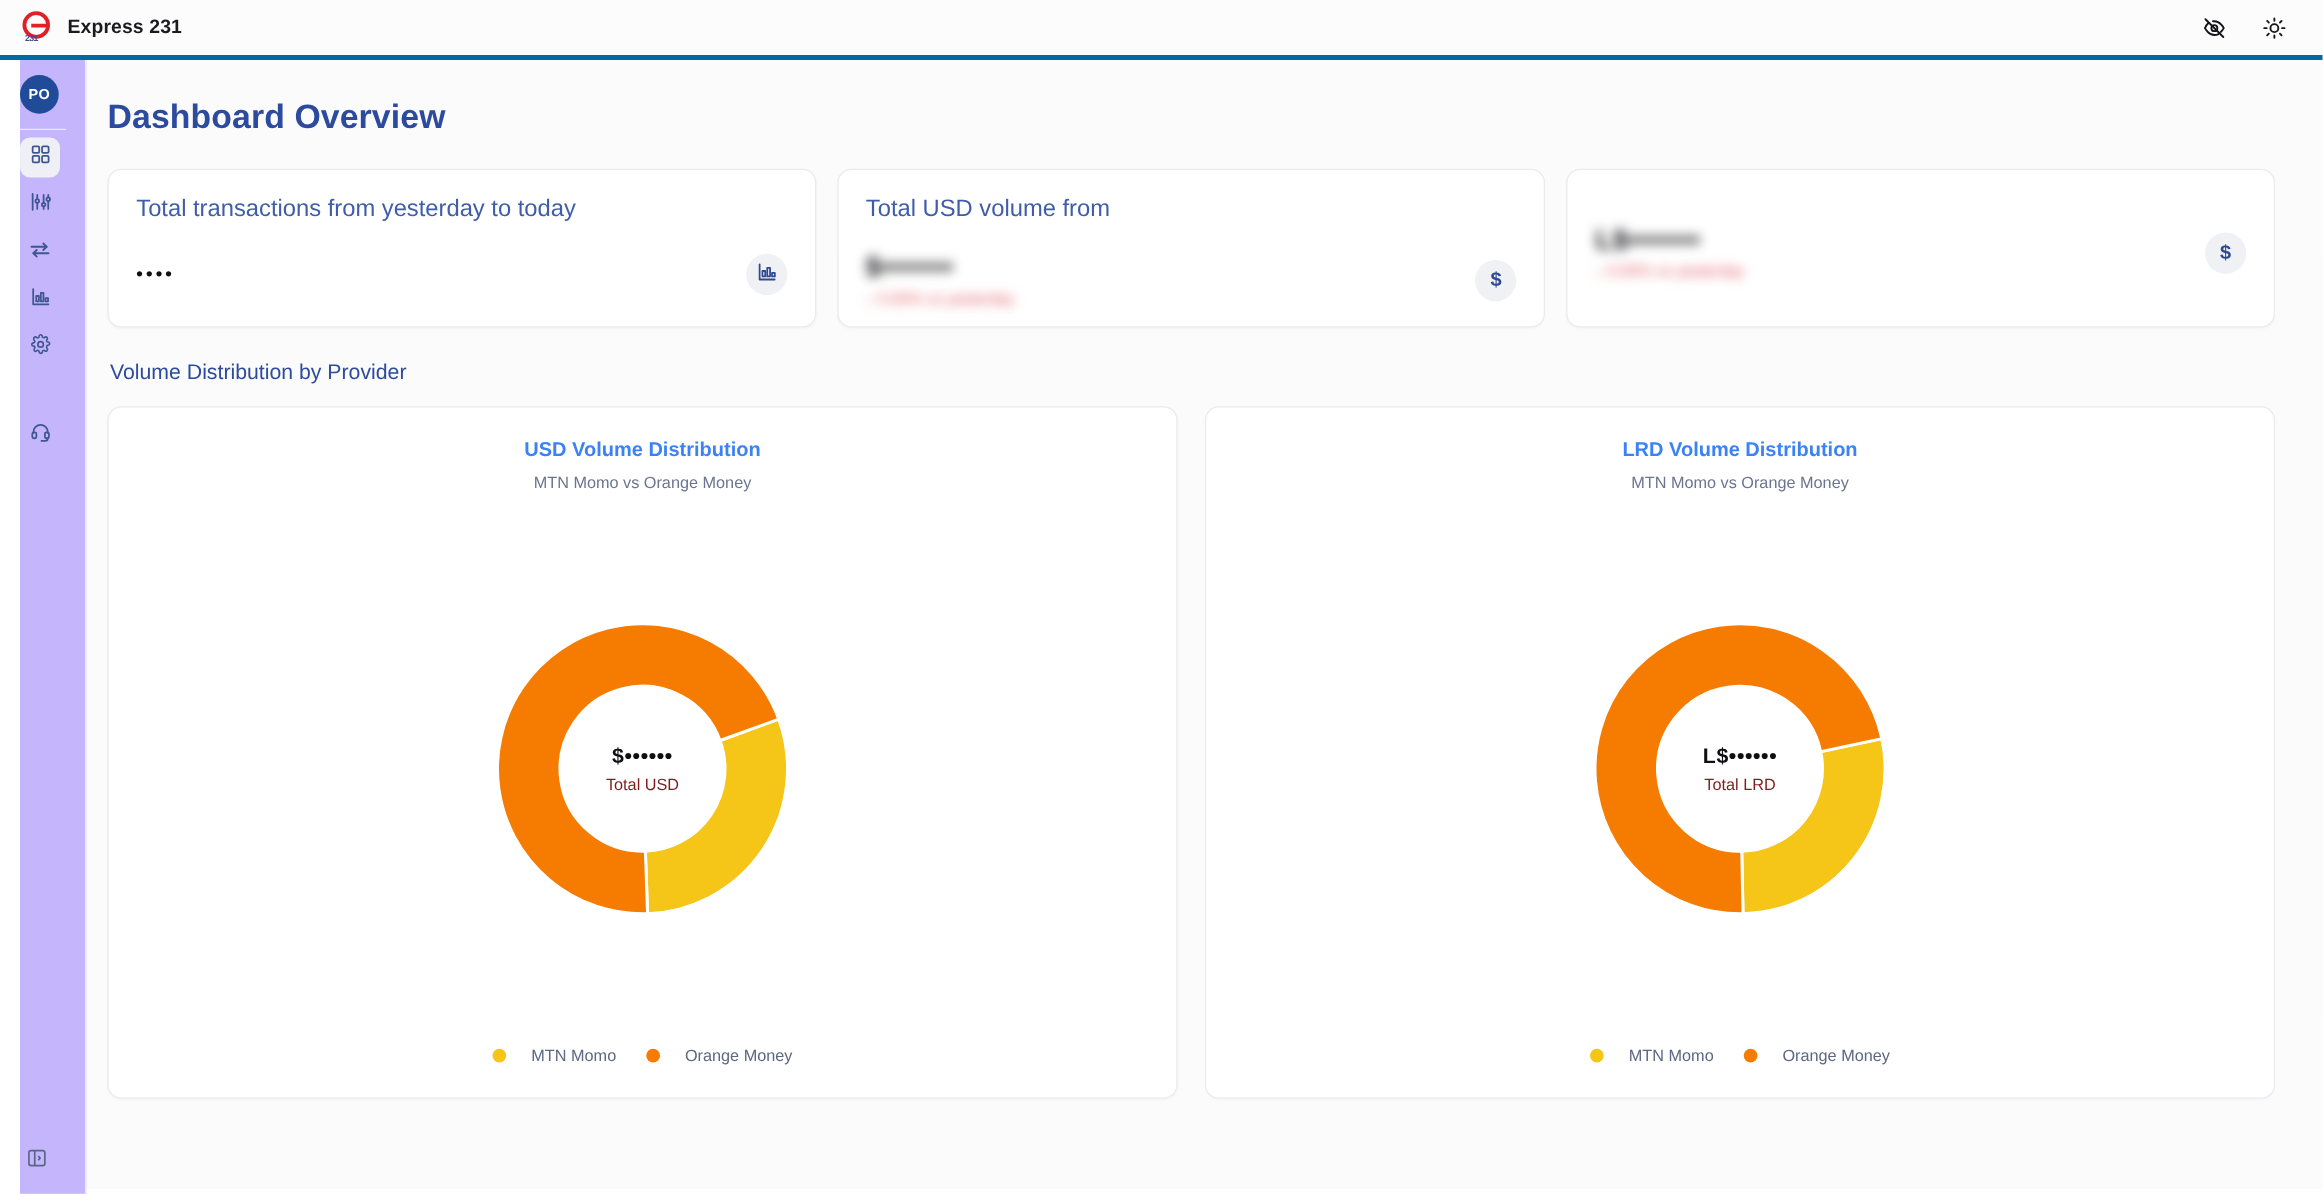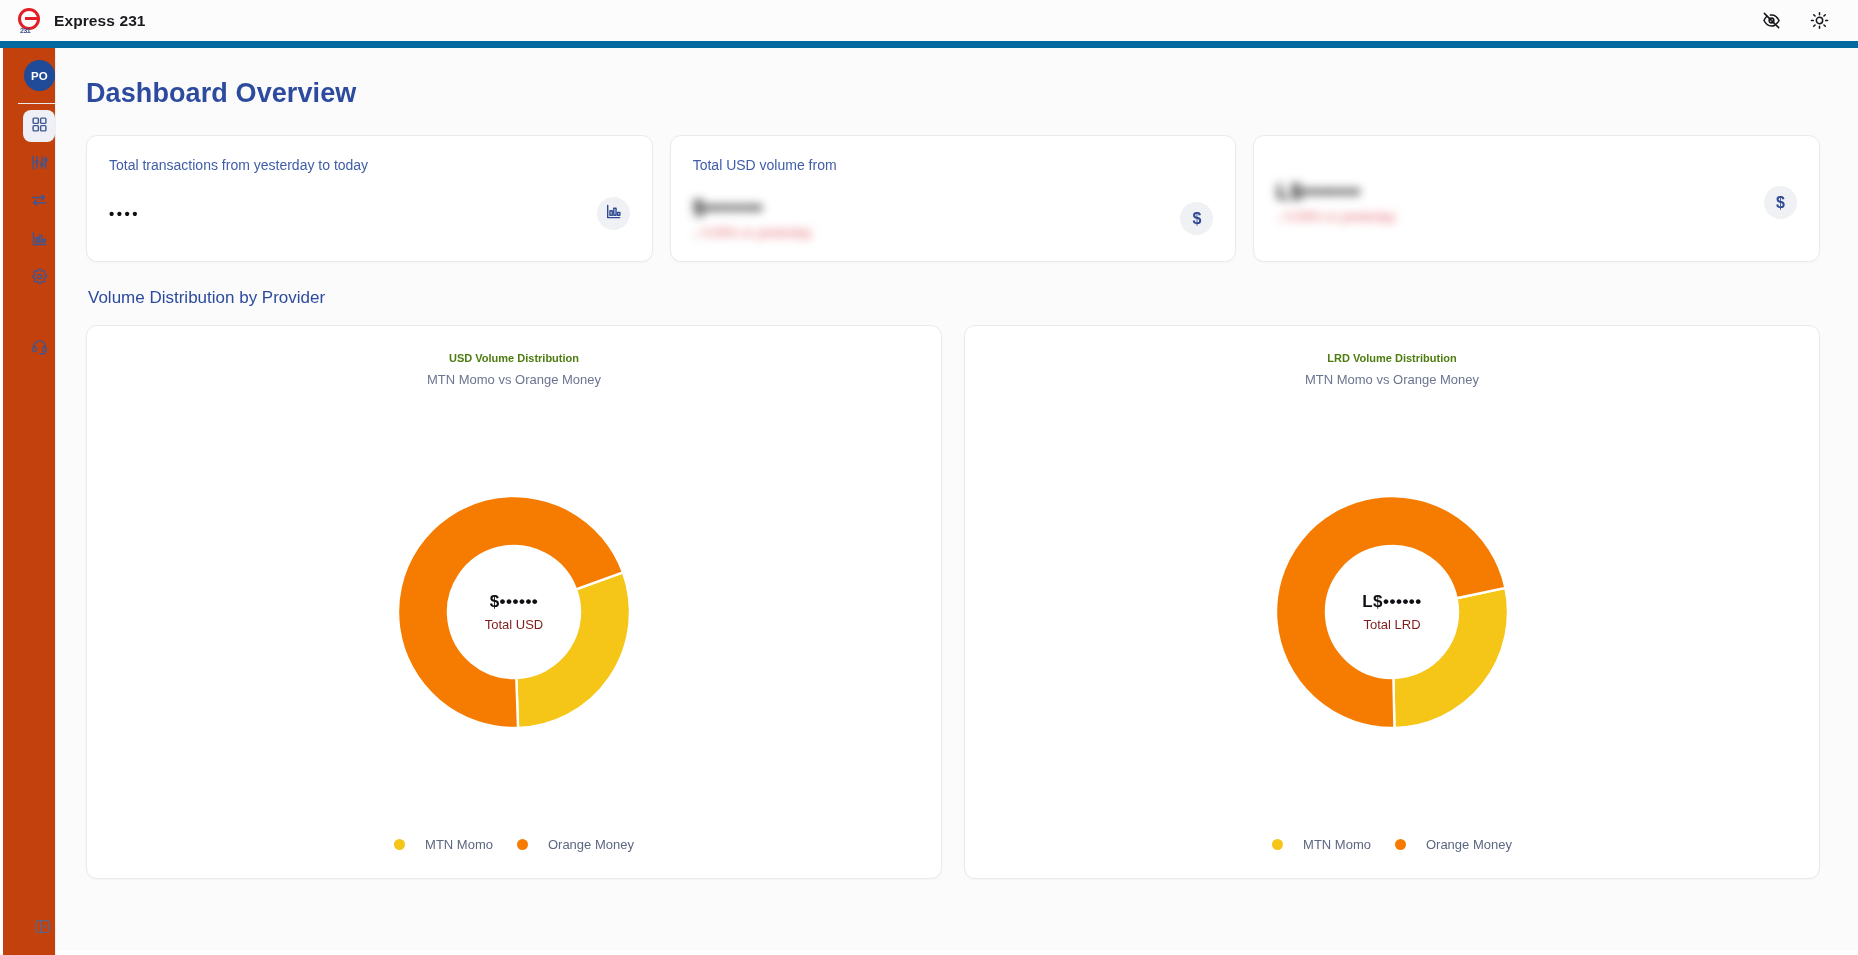--- a/index.html
+++ b/index.html
@@ -9,21 +9,21 @@
     font-family: "Liberation Sans", "DejaVu Sans", sans-serif;
     background: #ffffff;
     color: #2f4a8b;
     overflow: hidden;
   }
 
   
   .topbar {
     position: absolute; left: 0; top: 0; width: 1858px; height: 48px;
     background: #fcfcfd;
-    border-bottom: 7px solid #0369a1;
+    border-bottom: 4px solid #0369a1;
     display: flex; align-items: center;
     z-index: 20;
   }
   .brand { display: flex; align-items: center; gap: 10px; padding-left: 16px; }
   .logo-mark {
     width: 28px; height: 28px; position: relative; flex: none;
   }
   .logo-mark .ring {
     position: absolute; left: 2px; top: 1px;
     width: 22px; height: 22px; border-radius: 50%;
@@ -42,23 +42,23 @@
   .topbar-actions {
     margin-left: auto; display: flex; align-items: center; gap: 22px; padding-right: 26px;
   }
   .icon-btn {
     width: 26px; height: 26px; display: flex; align-items: center; justify-content: center;
     border-radius: 6px; cursor: pointer; color: #16161a;
   }
 
   
   .sidebar {
-    position: absolute; left: 3px; top: 48px; width: 53px; height: 907px;
-    background: #c2410c; border-right: 1px solid #eceef2;
-    display: flex; flex-direction: column; align-items: flex-end;
+    position: absolute; left: 16px; top: 48px; width: 53px; height: 907px;
+    background: #c4b5fd; border-right: 1px solid #eceef2;
+    display: flex; flex-direction: column; align-items: flex-start;
     z-index: 15;
   }
   .avatar {
     margin-top: 12px;
     width: 31px; height: 31px; border-radius: 50%;
     background: #1f4b99; color: #ffffff;
     font-size: 11.5px; font-weight: bold; letter-spacing: .3px;
     display: flex; align-items: center; justify-content: center;
     cursor: pointer;
   }
@@ -87,21 +87,21 @@
   }
 
   
   .kpi-row { display: flex; gap: 17px; }
   .kpi-card {
     flex: 1 1 0; height: 127px;
     background: #ffffff; border: 1px solid #e9ebef; border-radius: 11px;
     padding: 21px 22px 0 22px; position: relative;
     box-shadow: 0 1px 2px rgba(20,25,45,.03);
   }
-  .kpi-label { font-size: 14px; color: #3f5da8; font-weight: 500; }
+  .kpi-label { font-size: 19px; color: #3f5da8; font-weight: 500; }
   .kpi-body { display: flex; align-items: center; justify-content: space-between; margin-top: 24px; }
   .kpi-value {
     font-size: 22px; font-weight: bold; color: #101014; letter-spacing: .5px; line-height: 1;
   }
   .kpi-value.masked-dots { font-size: 15px; letter-spacing: 2.5px; }
   .kpi-blur { filter: blur(4.6px); }
   .kpi-sub {
     font-size: 12.5px; color: #e0555f; margin-top: 7px; filter: blur(4.6px);
   }
   .kpi-badge {
@@ -117,21 +117,21 @@
     margin: 26px 0 17px 2px;
   }
   .chart-row { display: flex; gap: 22px; }
   .chart-card {
     flex: 1 1 0; height: 554px;
     background: #ffffff; border: 1px solid #e9ebef; border-radius: 11px;
     padding: 26px 0 0 0;
     display: flex; flex-direction: column; align-items: center;
     box-shadow: 0 1px 2px rgba(20,25,45,.03);
   }
-  .chart-title { font-size: 11px; font-weight: bold; color: #4d7c0f; }
+  .chart-title { font-size: 16px; font-weight: bold; color: #3b82f6; }
   .chart-sub { font-size: 13px; color: #6b7590; margin-top: 8px; }
   .donut-wrap {
     flex: 1 1 auto; display: flex; align-items: center; justify-content: center;
     width: 100%; position: relative;
   }
   .donut { position: relative; width: 278px; height: 278px; }
   .donut svg { display: block; }
   .donut-center {
     position: absolute; left: 0; top: 0; width: 278px; height: 278px;
     display: flex; flex-direction: column; align-items: center; justify-content: center;

